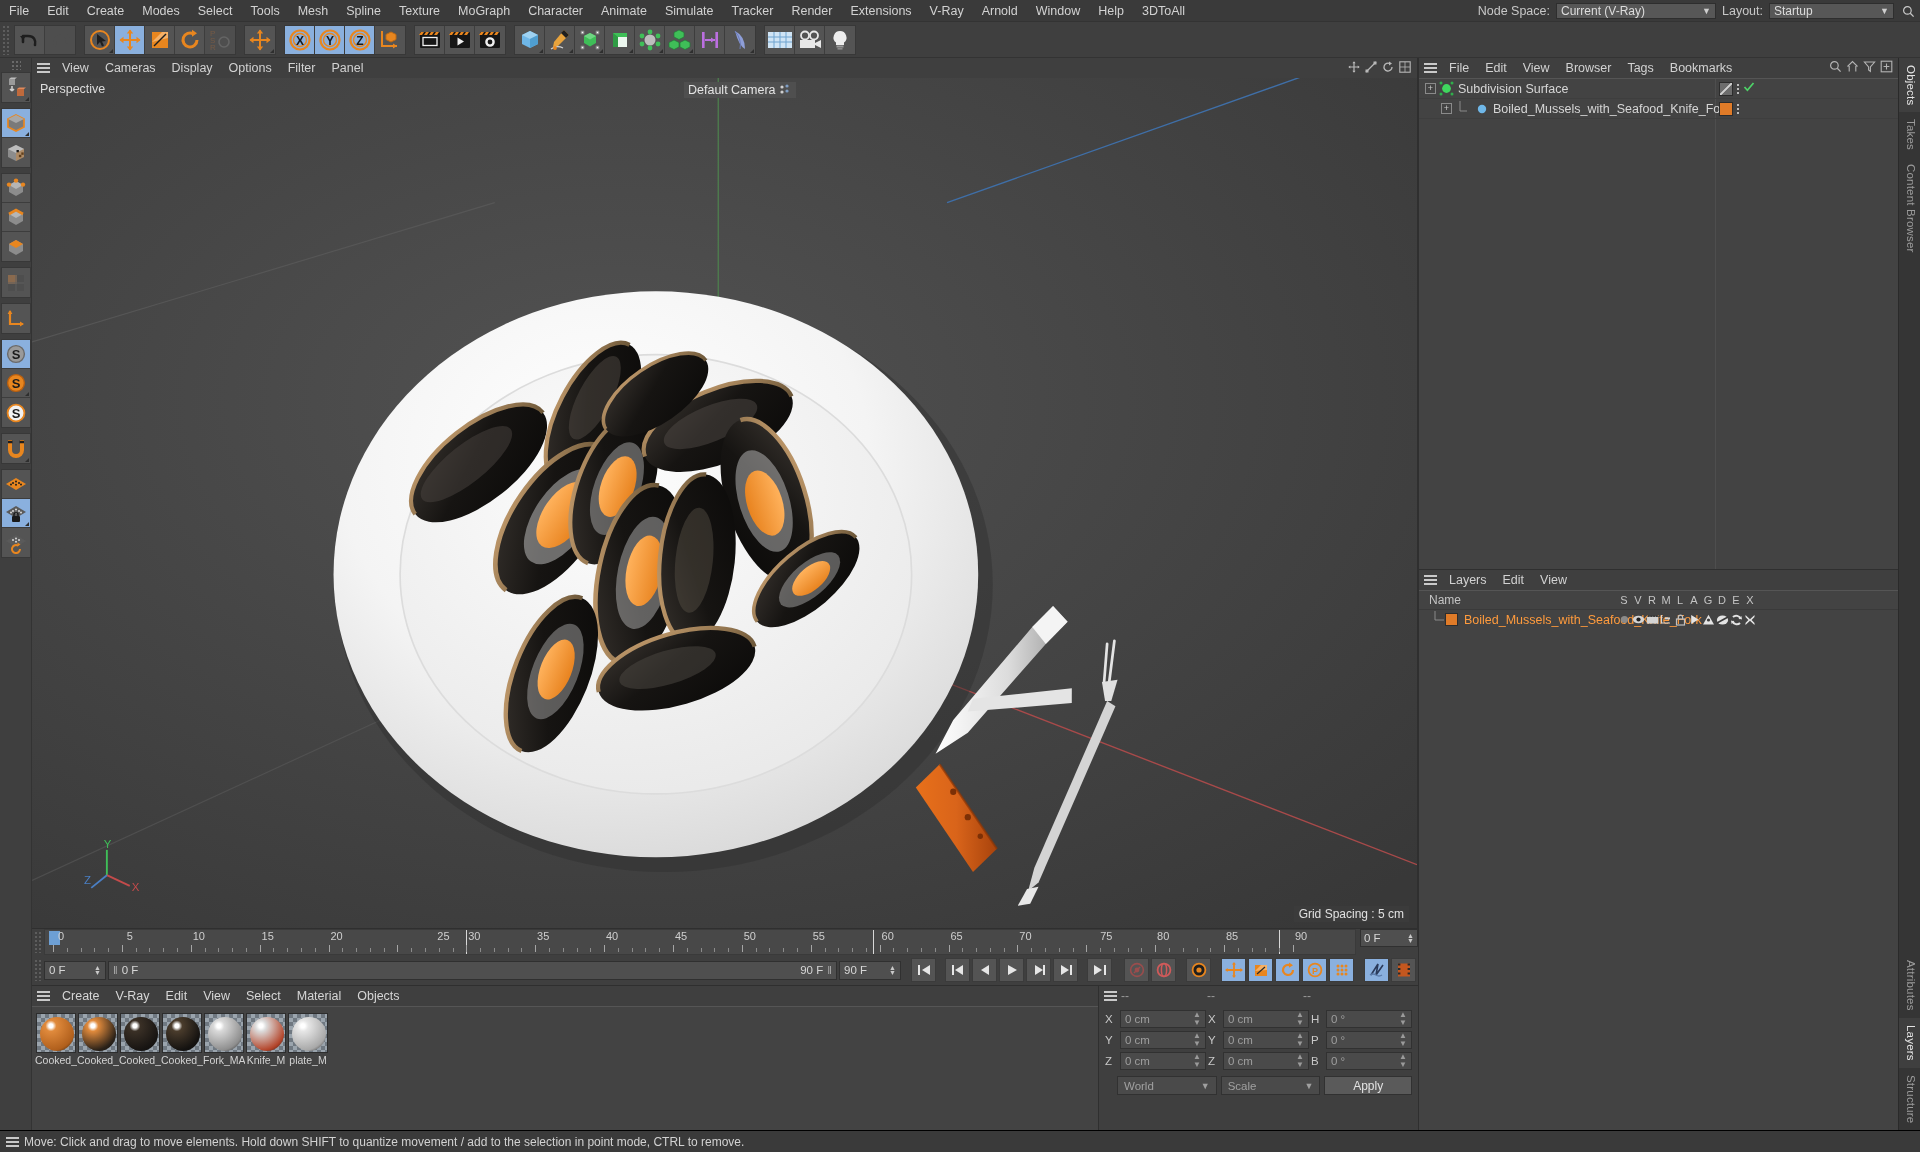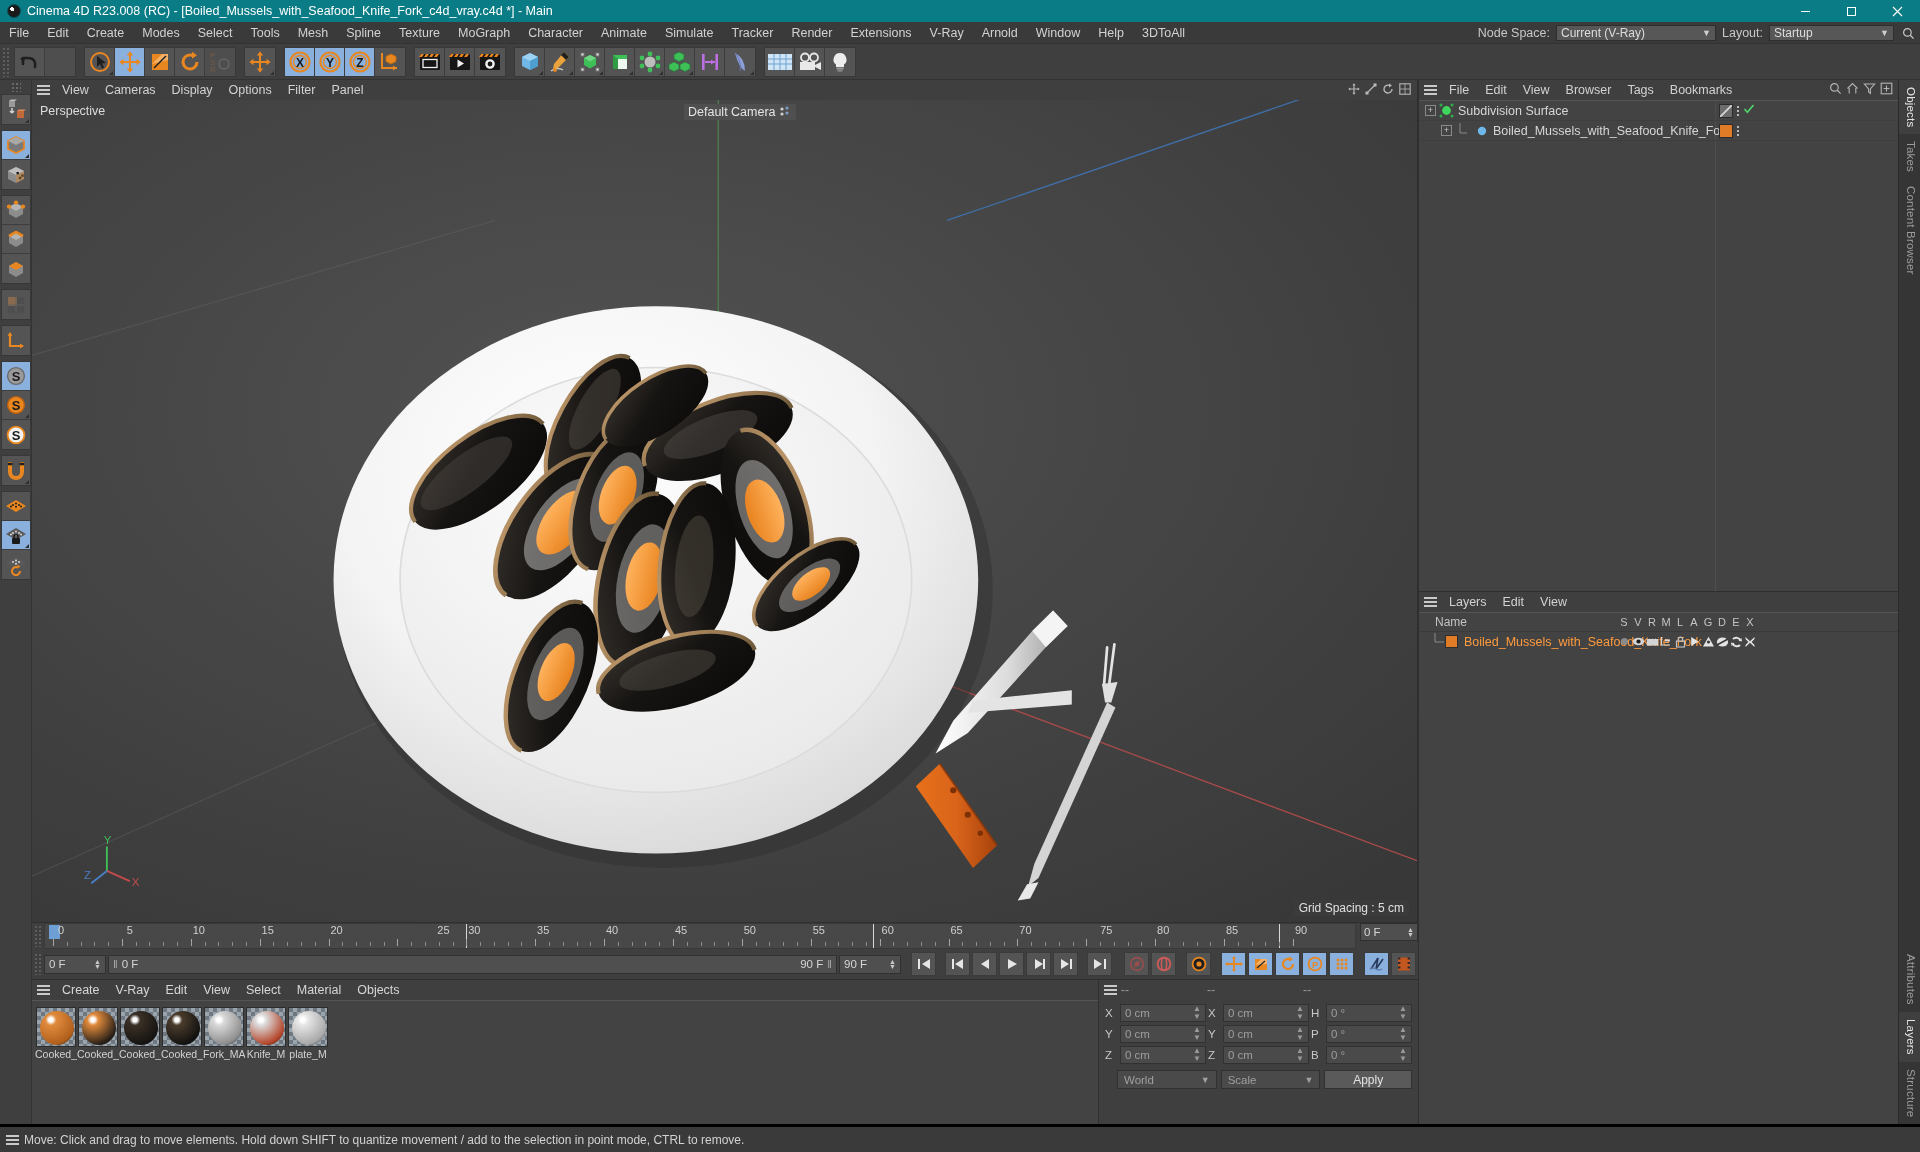--- a/index.html
+++ b/index.html
@@ -166,71 +166,50 @@
   .objtags{ position:absolute; left:300px; display:flex; align-items:center; gap:4px; }
   .tagsq{ width:14px;height:14px; border:1px solid #2c2c2c;}
   .dots3{ display:flex;flex-direction:column; gap:2px; }
   .dots3 i{ width:2px;height:2px;background:#bbb; display:block;}
   .objcolsep{ position:absolute; left:296px; top:0; bottom:0; width:1px; background:#4e4e4e;}
 
   .layerspanel{ flex:1; display:flex; flex-direction:column; min-height:0;}
   .lyrbody{ flex:1; background:#434343; border-top:1px solid #555; }
   .lyrhdr{ height:19px; display:flex; align-items:center; font-size:12px; color:#c4c4c4;
            background:#434343; border-bottom:1px solid #3a3a3a; position:relative;}
-  .lyrhdr .nm{ padding-left:16px; }
+  .lyrhdr .nm{ padding-left:10px; }
   .lyrflags{ position:absolute; left:198px; display:flex; }
   .lyrflags span{ width:14px; text-align:center; font-size:11px; color:#c4c4c4; }
   .lyrrow{ height:19px; display:flex; align-items:center; font-size:12.5px; position:relative;}
   .lyrrow .swatch{ width:13px;height:13px; background:#e07b28; margin-right:6px; border:1px solid #2d2d2d;}
   .lyrrow .nm{ color:#ff9b3d; white-space:nowrap;}
   .lyricons{ position:absolute; left:198px; display:flex; align-items:center;}
   .lyricons > *{ width:14px; height:14px; display:flex;align-items:center;justify-content:center;}
 
   
   .vtabs{ width:22px; flex:none; background:#353535; display:flex; flex-direction:column;
           border-left:1px solid #2a2a2a;}
   .vtab{ writing-mode:vertical-rl; text-orientation:mixed; font-size:11.5px; color:#9b9b9b;
          padding:7px 3px; white-space:nowrap; letter-spacing:.2px;}
   .vtab.act{ background:#3f3f3f; color:#e4e4e4;}
   .vtabgap{ flex:1; }
 
   
-  .statusbar{ height:28px; background:#3a3a3a; display:flex; align-items:center; flex:none;
-              border-top:3px solid #000000; font-size:12px; color:#d2d2d2;}
+  .statusbar{ height:22px; background:#3a3a3a; display:flex; align-items:center; flex:none;
+              border-top:1px solid #000000; font-size:12px; color:#d2d2d2;}
   .statusbar .hamb{ width:24px; display:flex;align-items:center;justify-content:center;}
 
   .hambico{ display:flex; flex-direction:column; gap:2px; }
   .hambico i{ display:block; width:13px; height:2px; background:#c9c9c9; }
 </style>
 </head>
 <body>
 
 <div class="app">
 
-  <div class="titlebar">
-    <div class="c4d-logo"></div>
-    <div class="ttl">Cinema 4D R23.008 (RC) - [Boiled_Mussels_with_Seafood_Knife_Fork_c4d_vray.c4d *] - Main</div>
-    <div class="winbtns">
-      <div class="winbtn">
-        <svg width="11" height="11" viewBox="0 0 11 11">
-            <rect x="1" y="5" width="9" height="1" fill="#fff"></rect>
-          </svg>
-      </div>
-      <div class="winbtn">
-        <svg width="11" height="11" viewBox="0 0 11 11">
-            <rect x="1.5" y="1.5" width="8" height="8" fill="none" stroke="#fff" stroke-width="1"></rect>
-          </svg>
-      </div>
-      <div class="winbtn close">
-        <svg width="11" height="11" viewBox="0 0 11 11">
-            <path d="M1 1 L10 10 M10 1 L1 10" stroke="#fff" stroke-width="1.1"></path>
-          </svg>
-      </div>
-    </div>
-  </div>
 
   <div class="menubar">
     <div class="mi">File</div>
     <div class="mi">Edit</div>
     <div class="mi">Create</div>
     <div class="mi">Modes</div>
     <div class="mi">Select</div>
     <div class="mi">Tools</div>
     <div class="mi">Mesh</div>
     <div class="mi">Spline</div>

